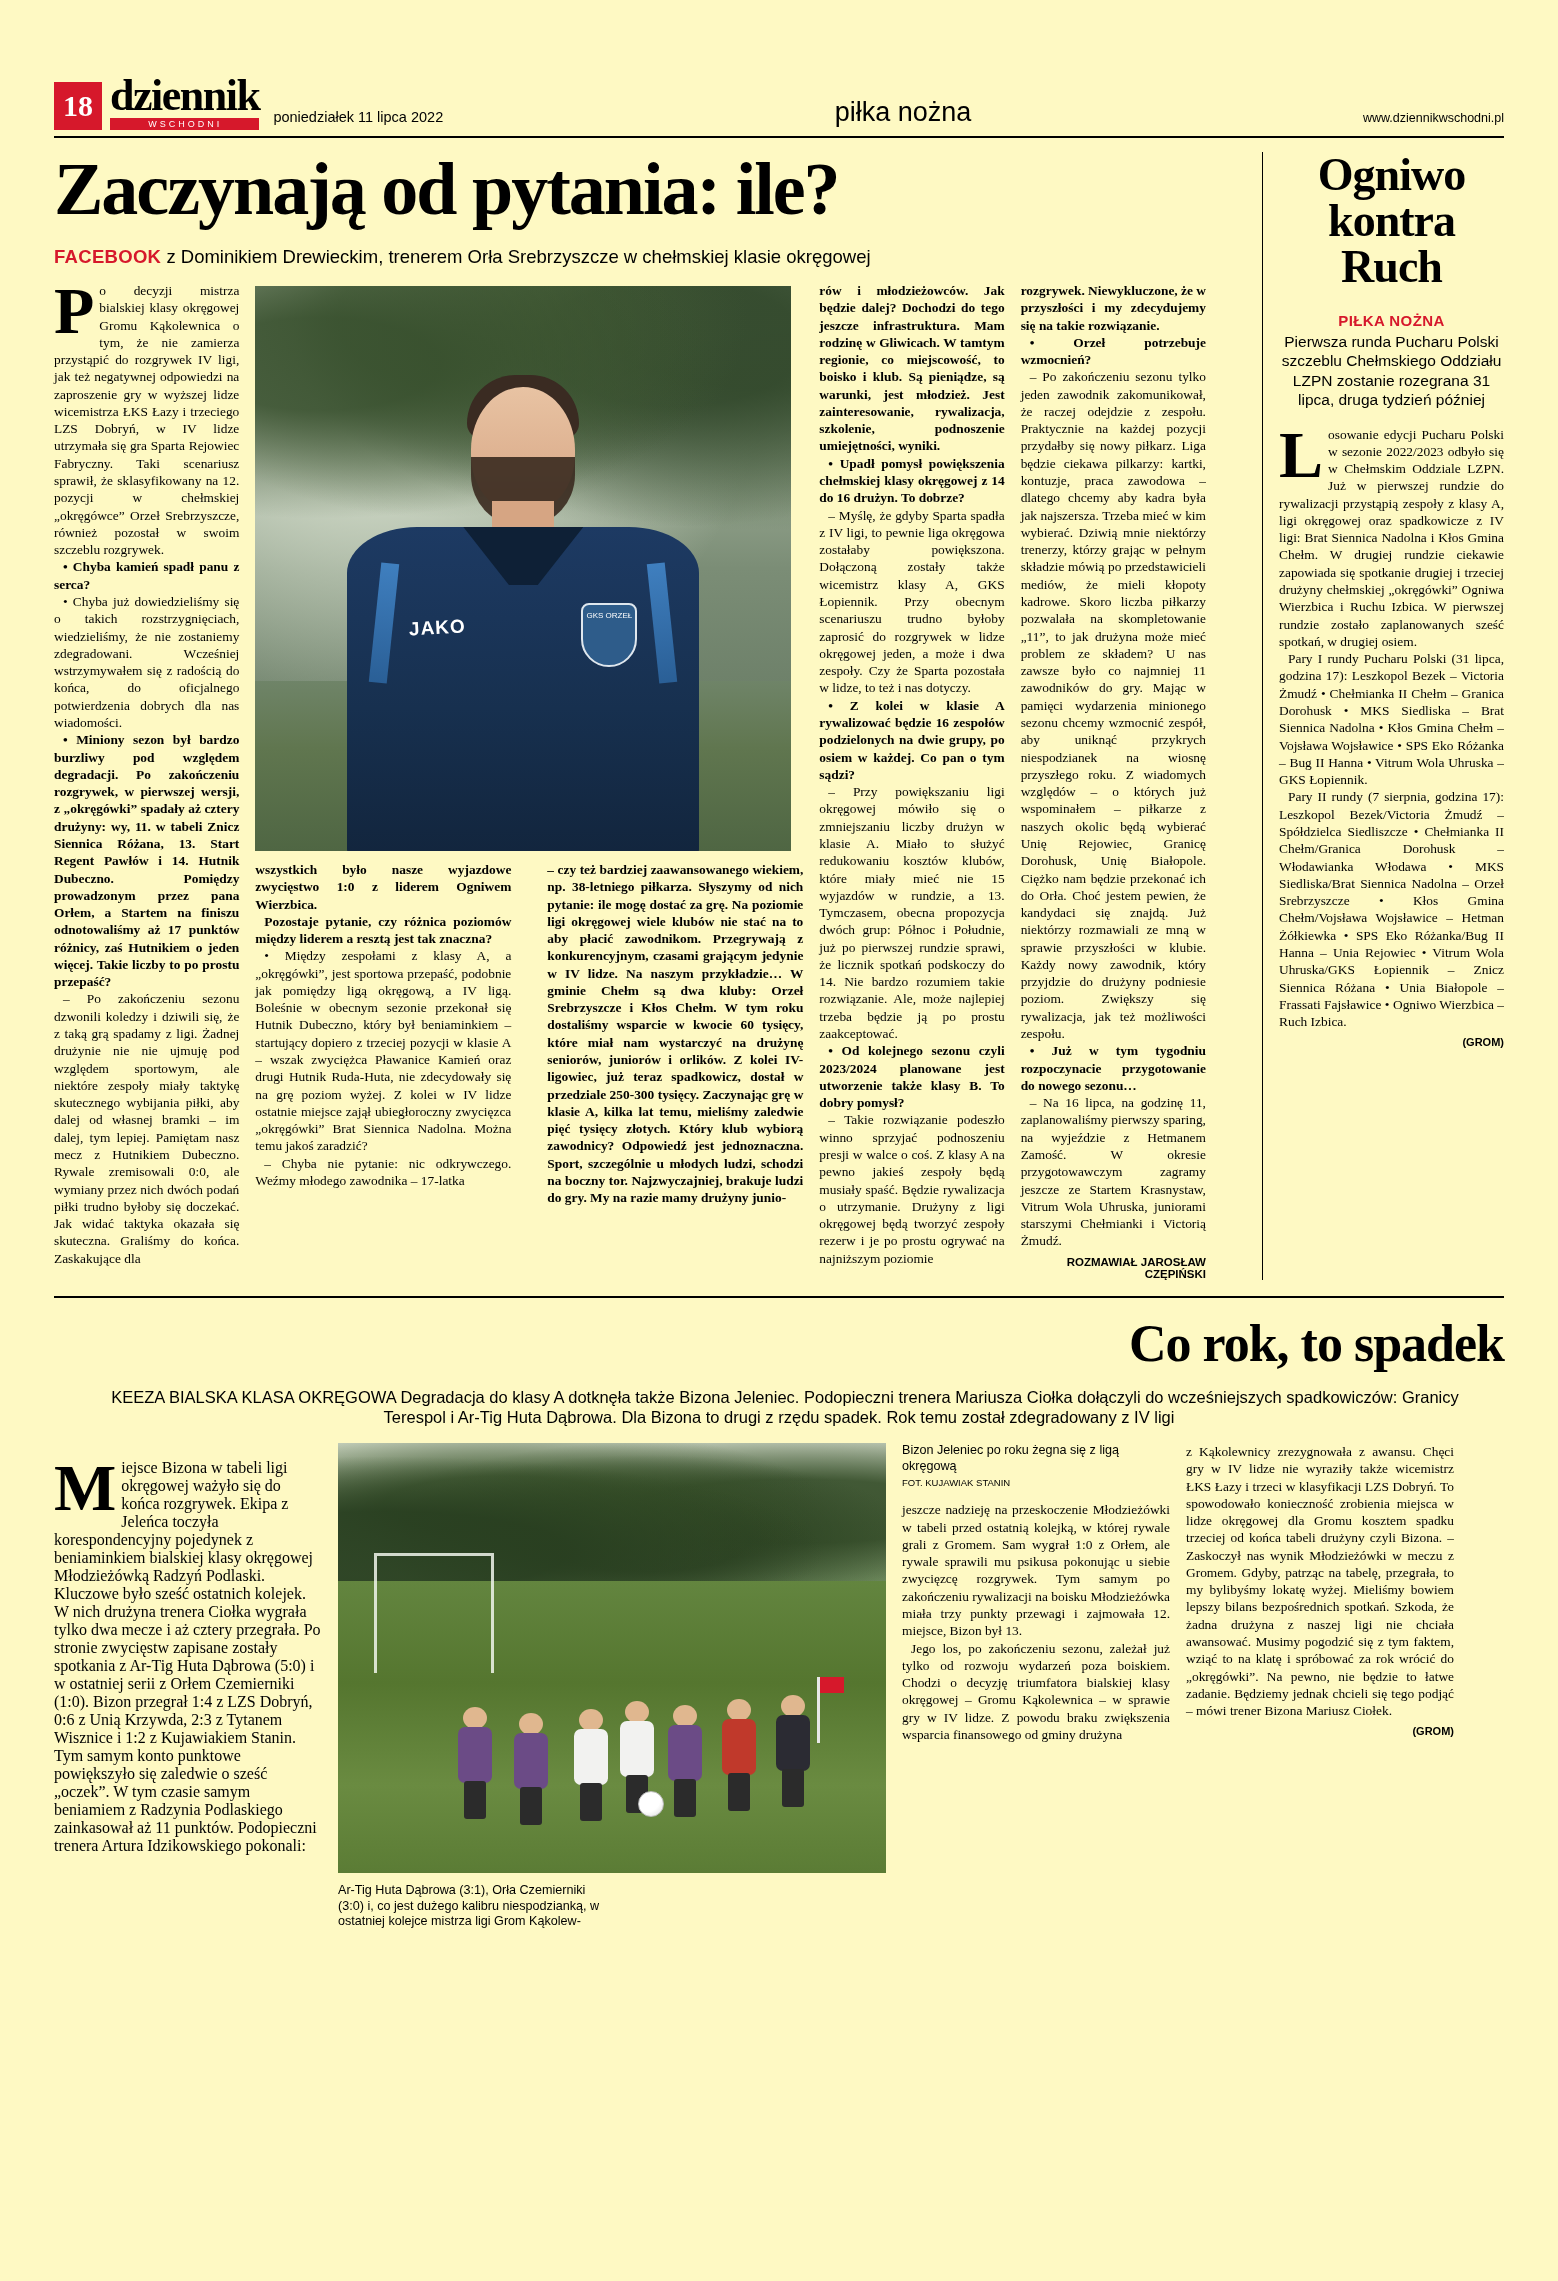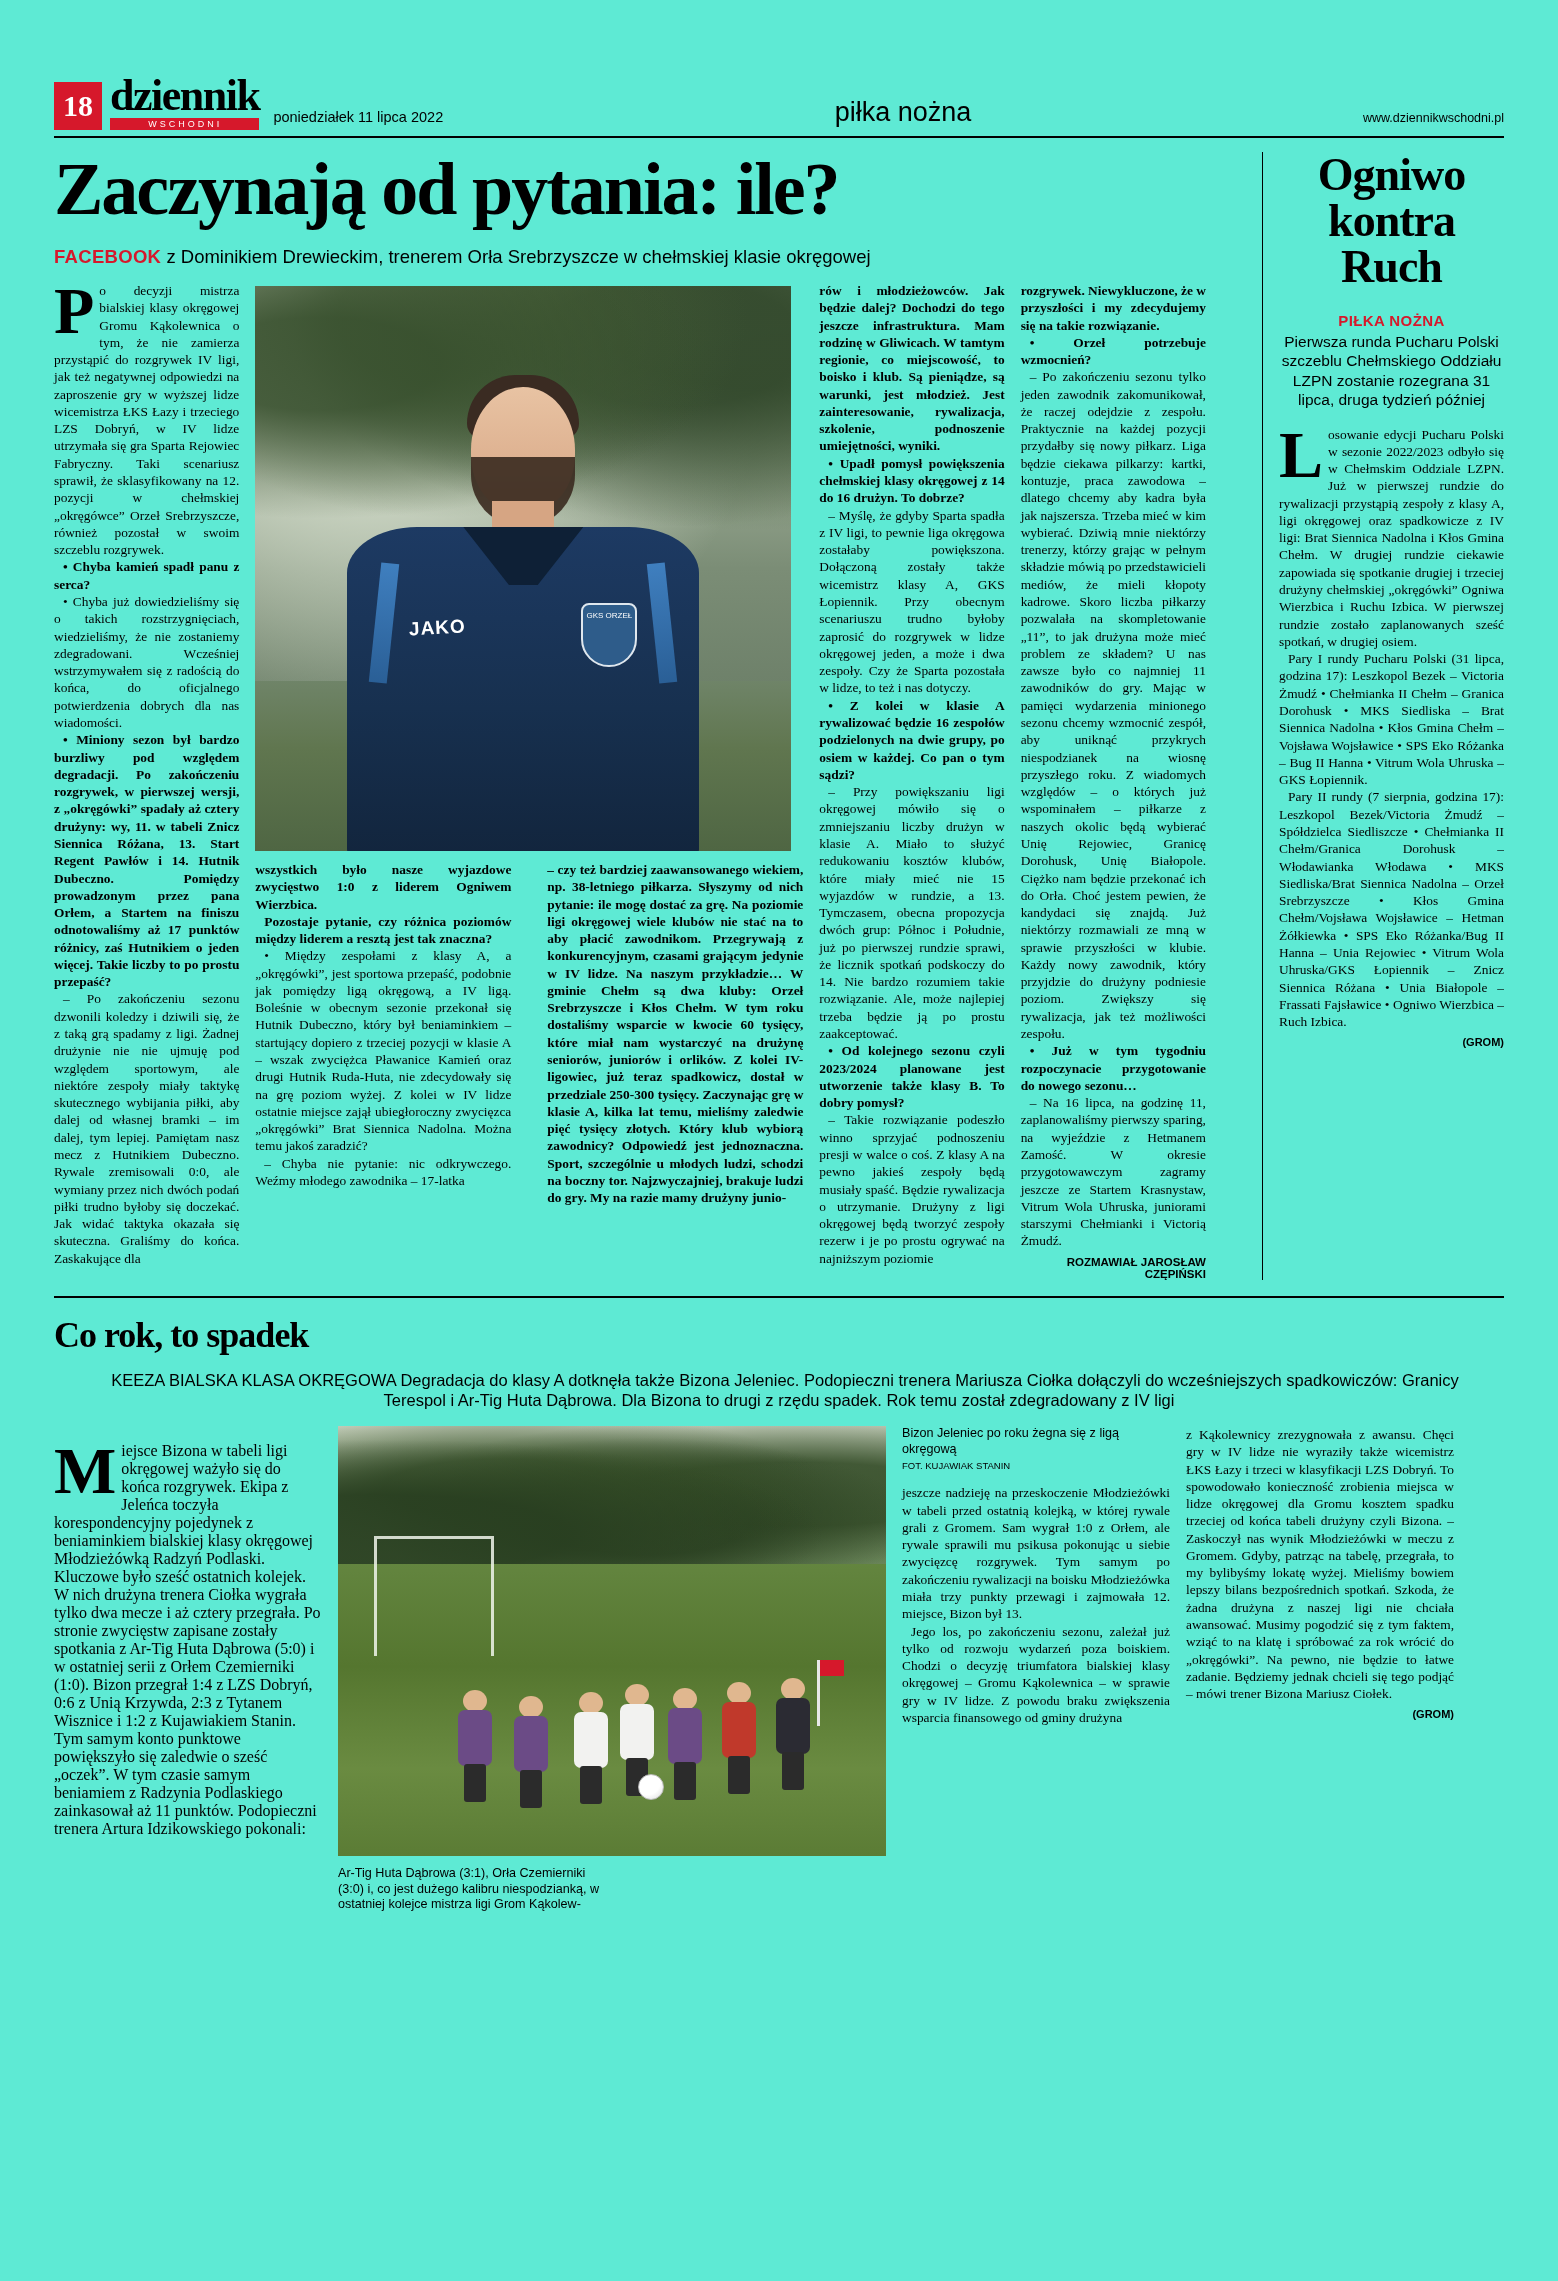--- a/index.html
+++ b/index.html
@@ -8,21 +8,21 @@
     width: 1558px;
     background: #ffffff;
     font-family: "Liberation Serif", serif;
     color: #000;
   }
   .page {
     position: relative;
     width: 1558px;
     height: 2281px;
     padding: 62px 54px 20px 54px;
-    background: #5eead4;
+    background: #fef9c3;
   }
 
   
   .masthead {
     display: flex;
     align-items: flex-end;
     border-bottom: 2px solid #000;
     padding-bottom: 6px;
     height: 76px;
   }
@@ -281,22 +281,22 @@
     font-weight: bold;
     text-align: right;
     margin-top: 6px;
   }
 
   
   .divider { border-top: 2px solid #000; margin: 16px 0 0 0; }
   .headline2 {
     font-family:"Liberation Serif", serif;
     font-weight: bold;
-    font-size: 36px;
-    text-align: left;
+    font-size: 52px;
+    text-align: right;
     margin: 16px 0 12px 0;
     letter-spacing: -1px;
   }
   .deck2 {
     font-family:"Liberation Sans", sans-serif;
     font-size: 16.5px;
     line-height: 1.22;
     margin: 14px 40px 0 40px;
     text-align: center;
   }

